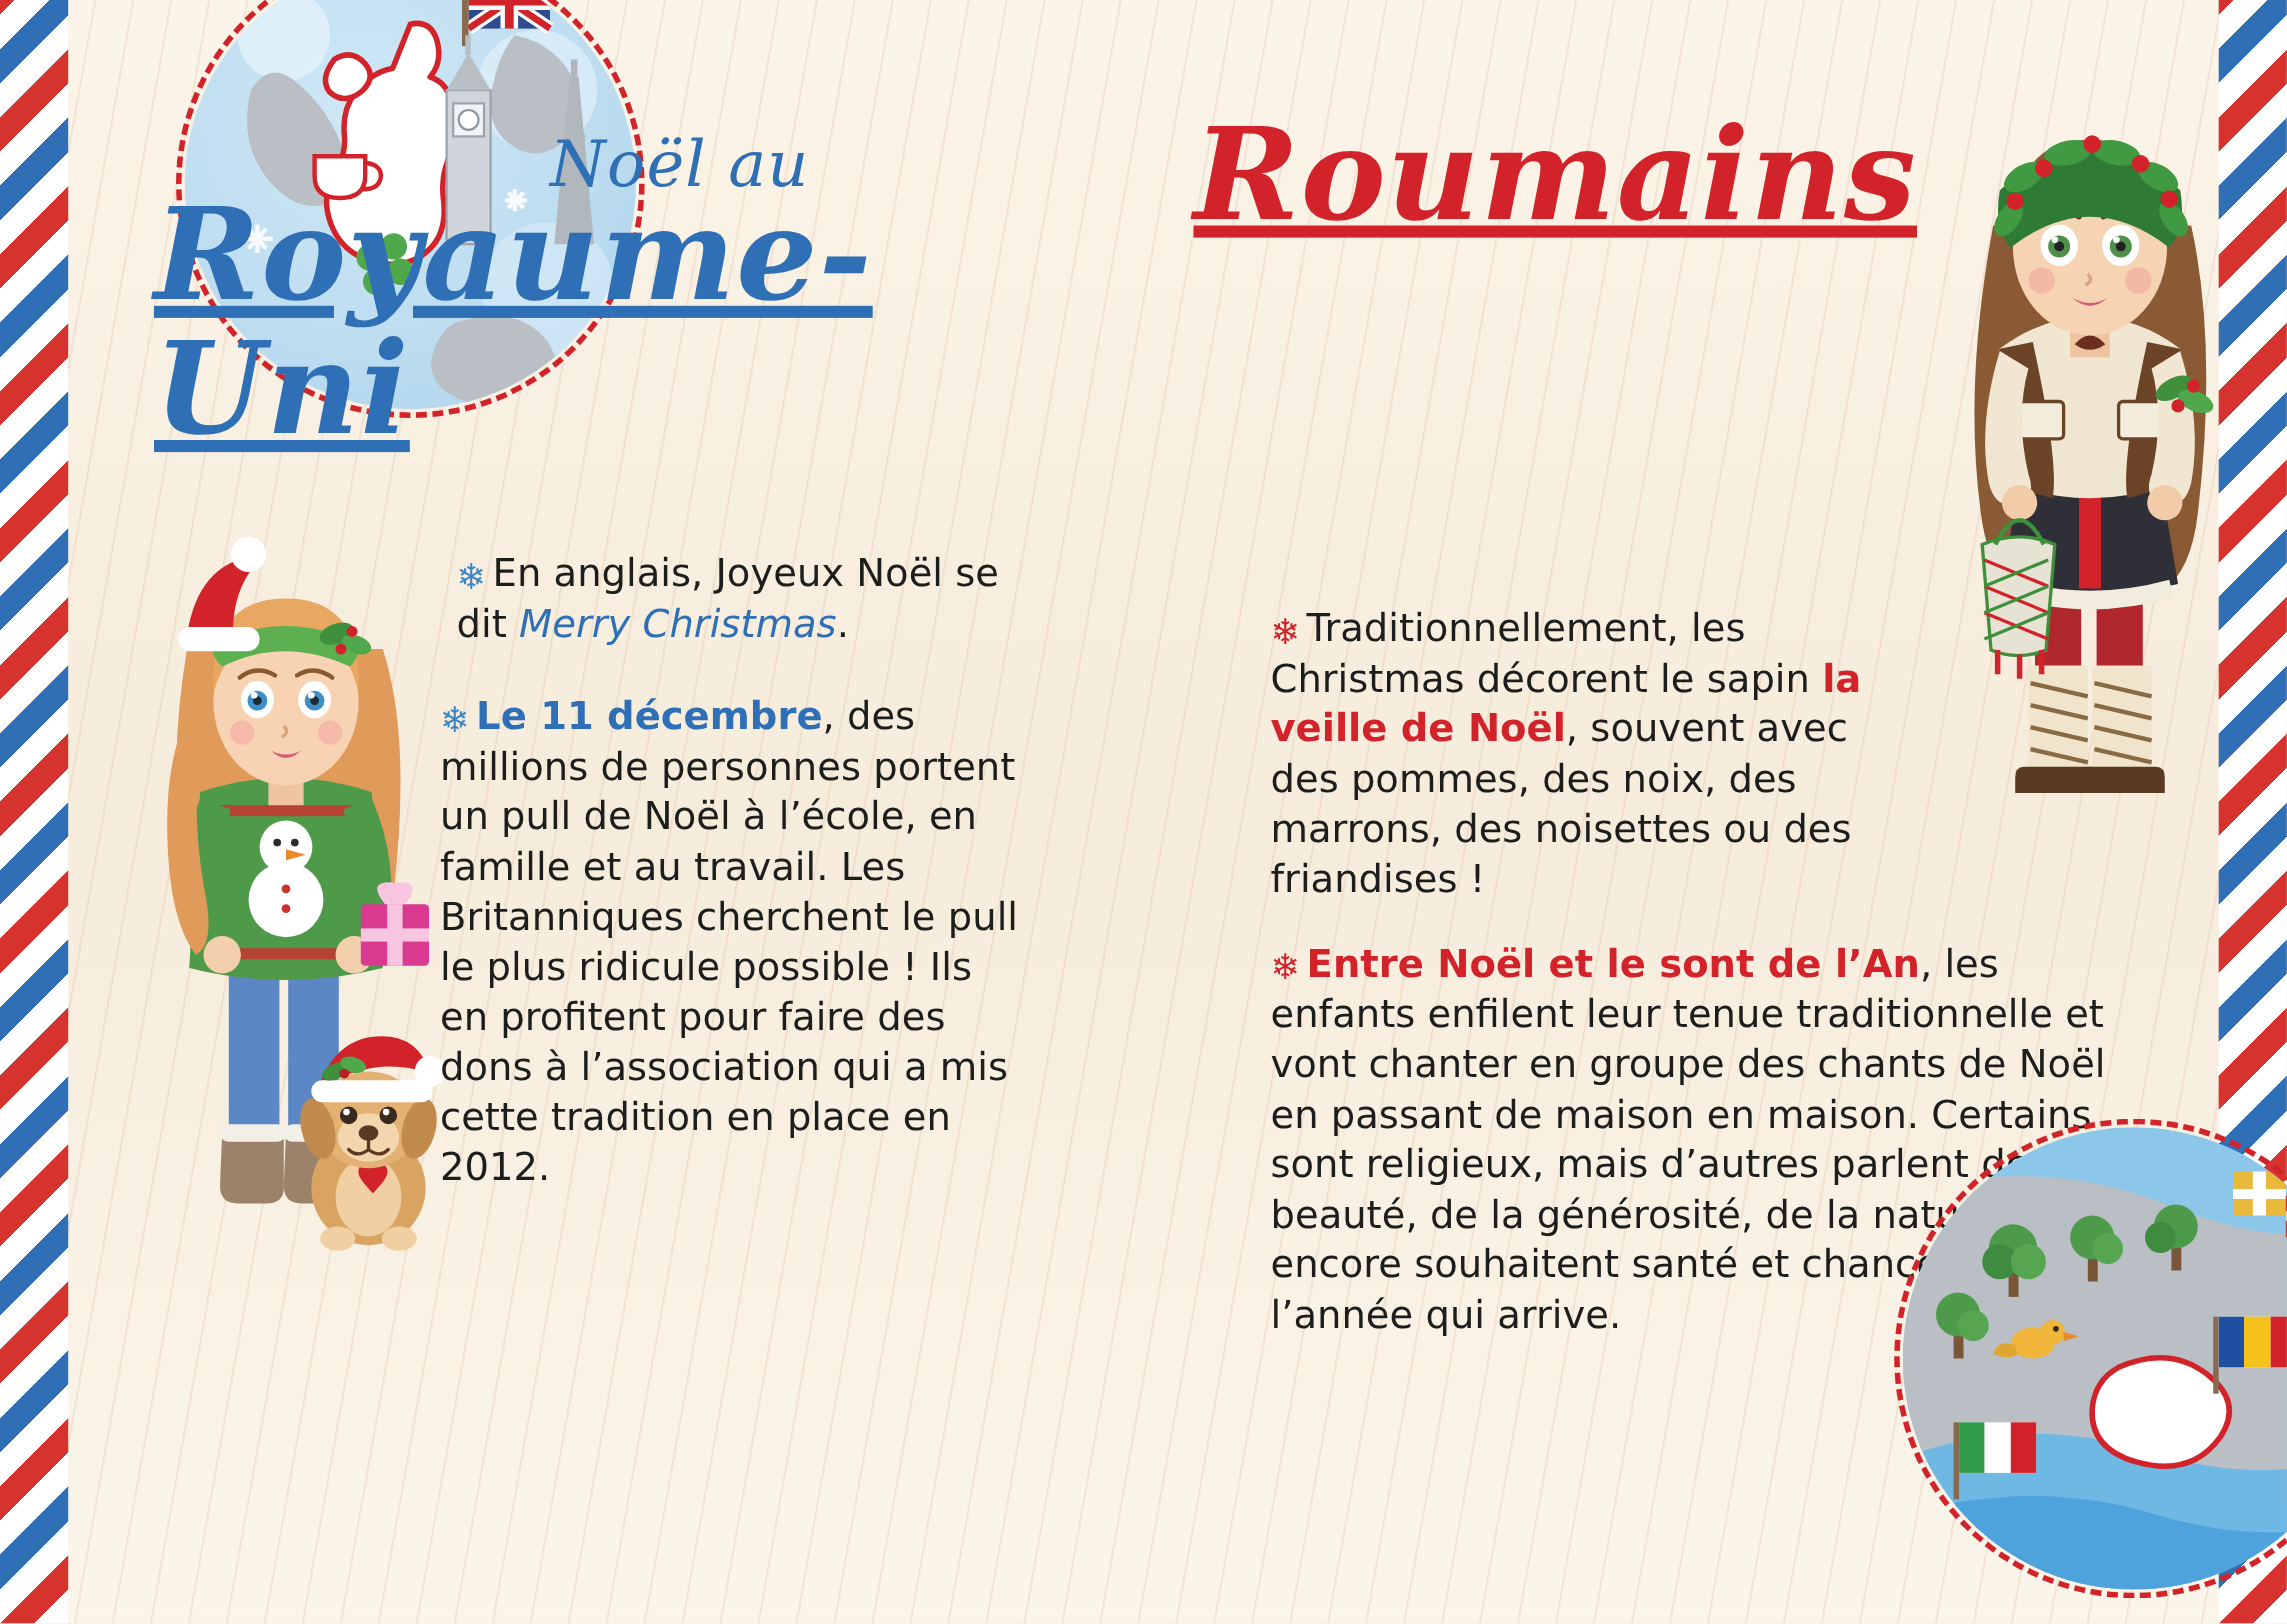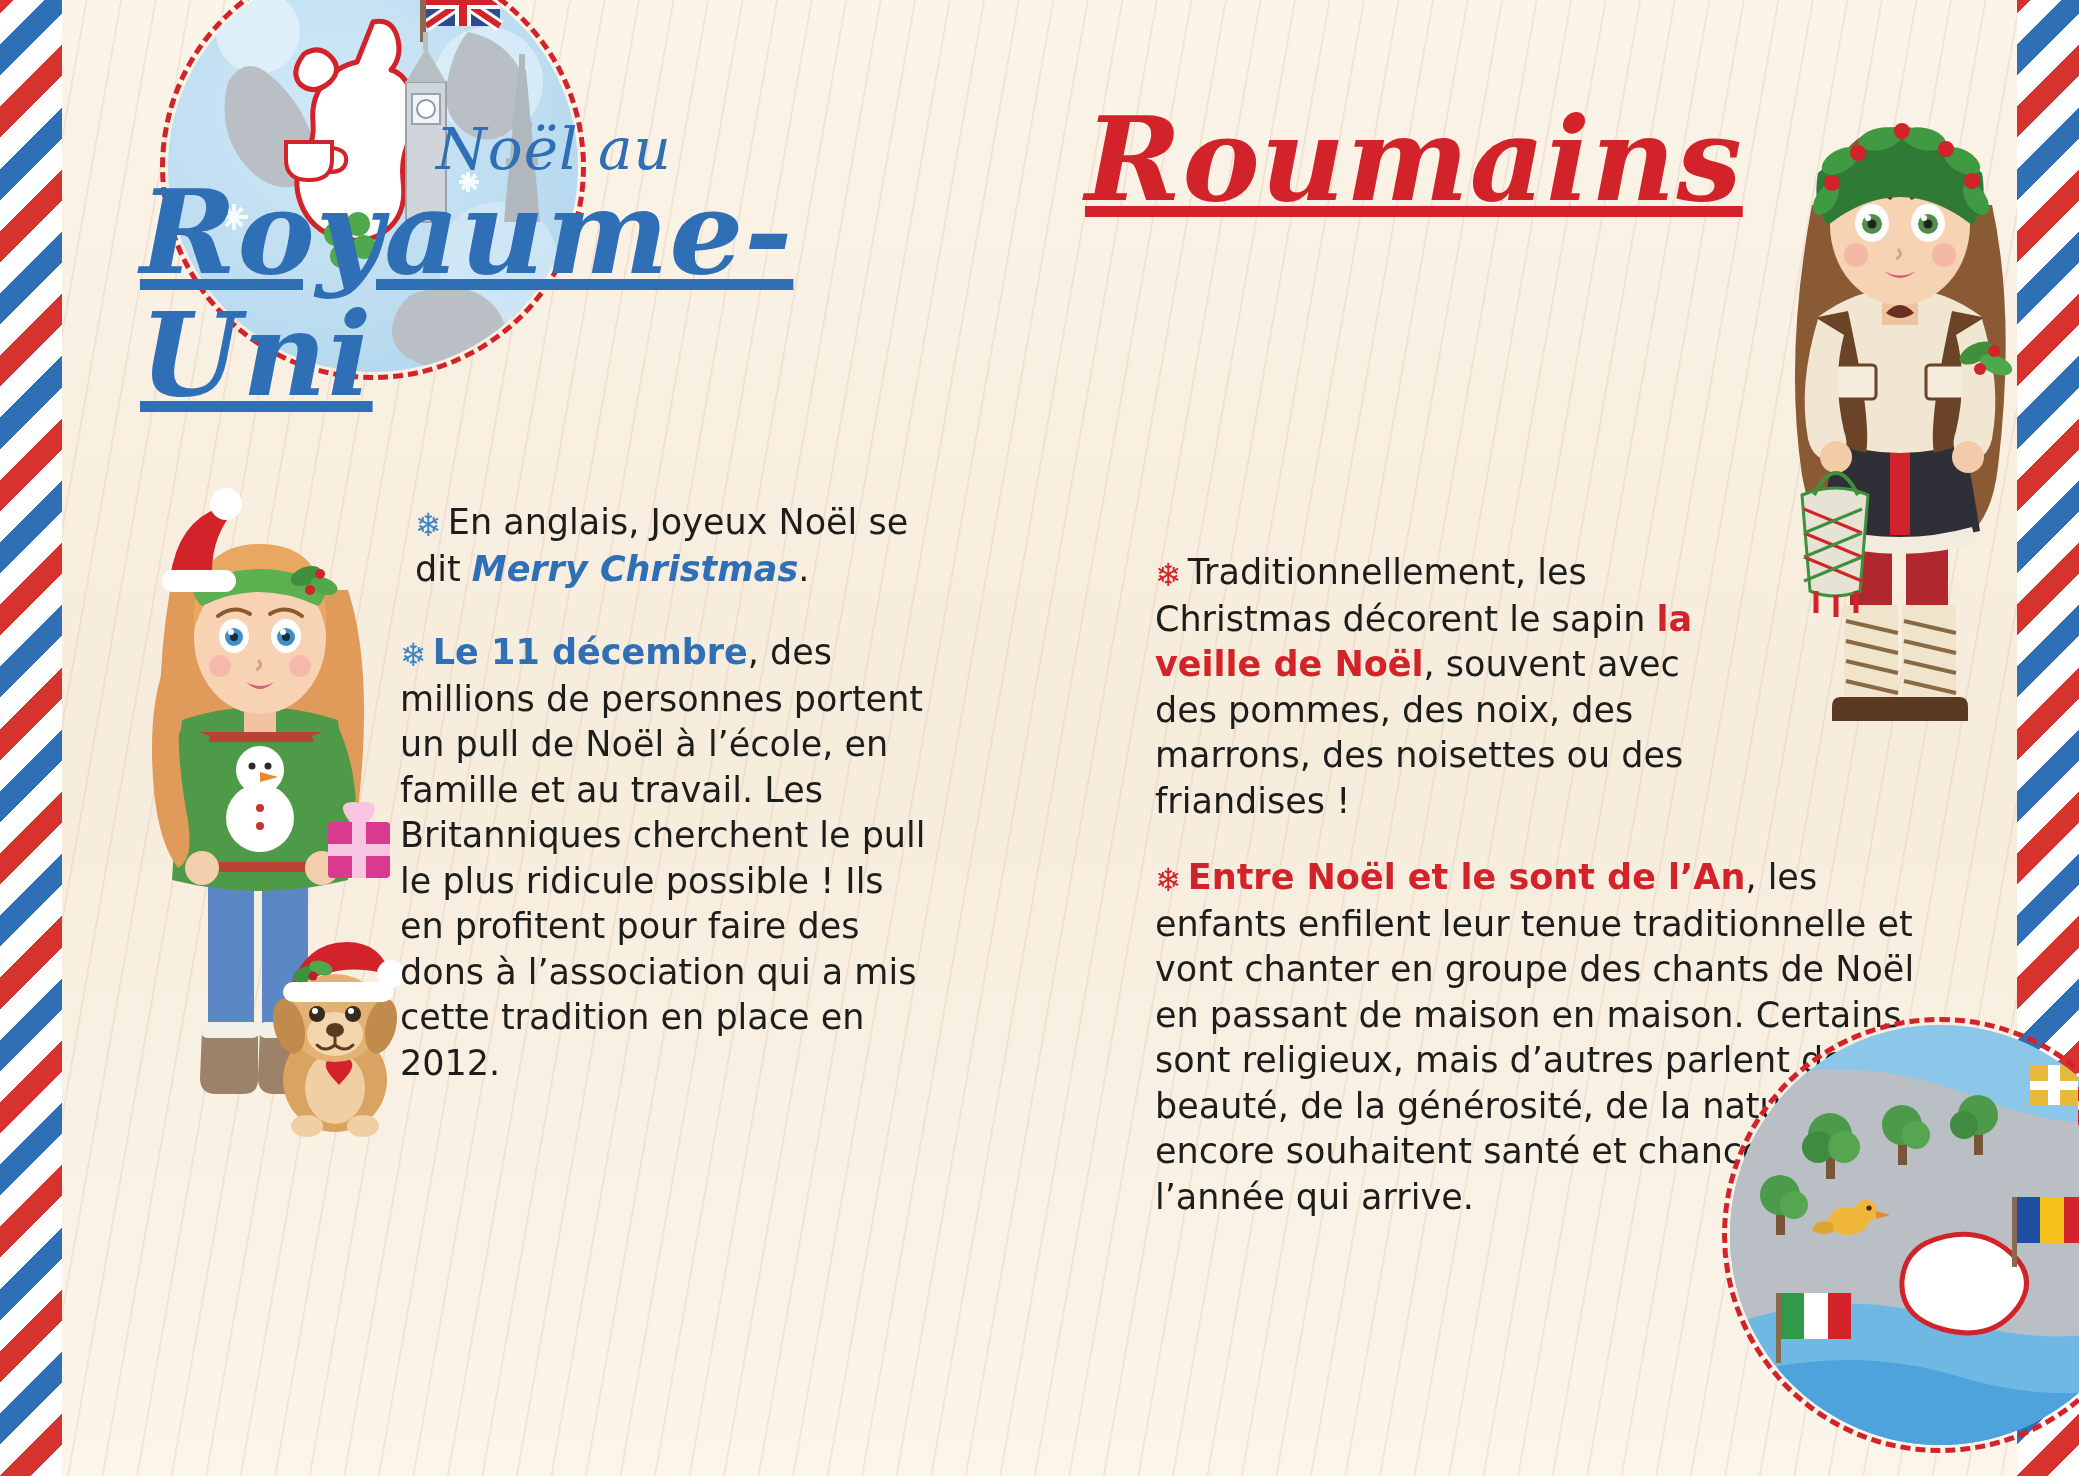--- a/index.html
+++ b/index.html
@@ -69,21 +69,21 @@
     font-weight: bold;
     font-size: 116px;
     line-height: 1.05;
     letter-spacing: 1px;
     margin-top: -6px;
     text-decoration: underline;
   }
   .uk-color { color: #2f6fb5; }
   .ro-color { color: #d2232a; }
 
-  .title-uk .title-small { margin-left: 46px; }
+  .title-uk .title-small { margin-left: 110px; }
   .title-uk .title-big { margin-left: -250px; }
   .title-ro .title-small { margin-left: 28px; }
   .title-ro .title-big { margin-left: -90px; }
 
   
   .para {
     position: absolute;
     font-family: "DejaVu Sans", sans-serif;
     font-size: 35px;
     line-height: 1.30;
@@ -91,21 +91,21 @@
   }
   .para .flake {
     display: inline-block;
     font-size: 32px;
     margin-right: 6px;
     vertical-align: -2px;
   }
   .flake.uk { color: #3d86c6; }
   .flake.ro { color: #d2232a; }
 
-  .hl-uk { color: #2f6fb5; font-weight: bold; font-style: italic; }
+  .hl-uk { color: #2f6fb5; font-weight: normal; font-style: italic; }
   .hl-uk-b { color: #2f6fb5; font-weight: bold; }
   .hl-ro { color: #d2232a; font-weight: bold; font-style: italic; }
   .hl-ro-b { color: #d2232a; font-weight: bold; }
 
   
   #uk-p1 { left: 415px; top: 500px; width: 520px; }
   #uk-p2 { left: 400px; top: 630px; width: 530px; text-align: left; }
   #uk-p3 { left: 135px; top: 1185px; width: 830px; }
 
   

